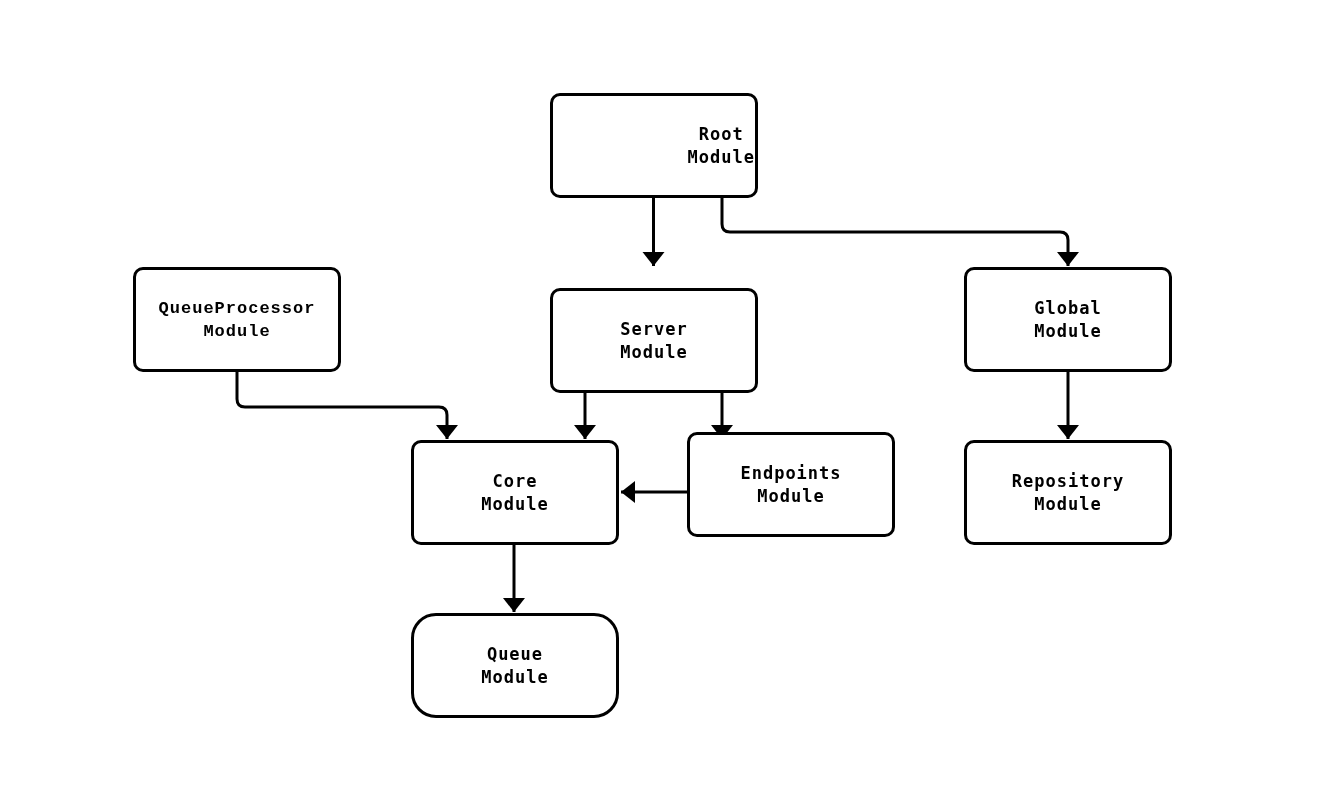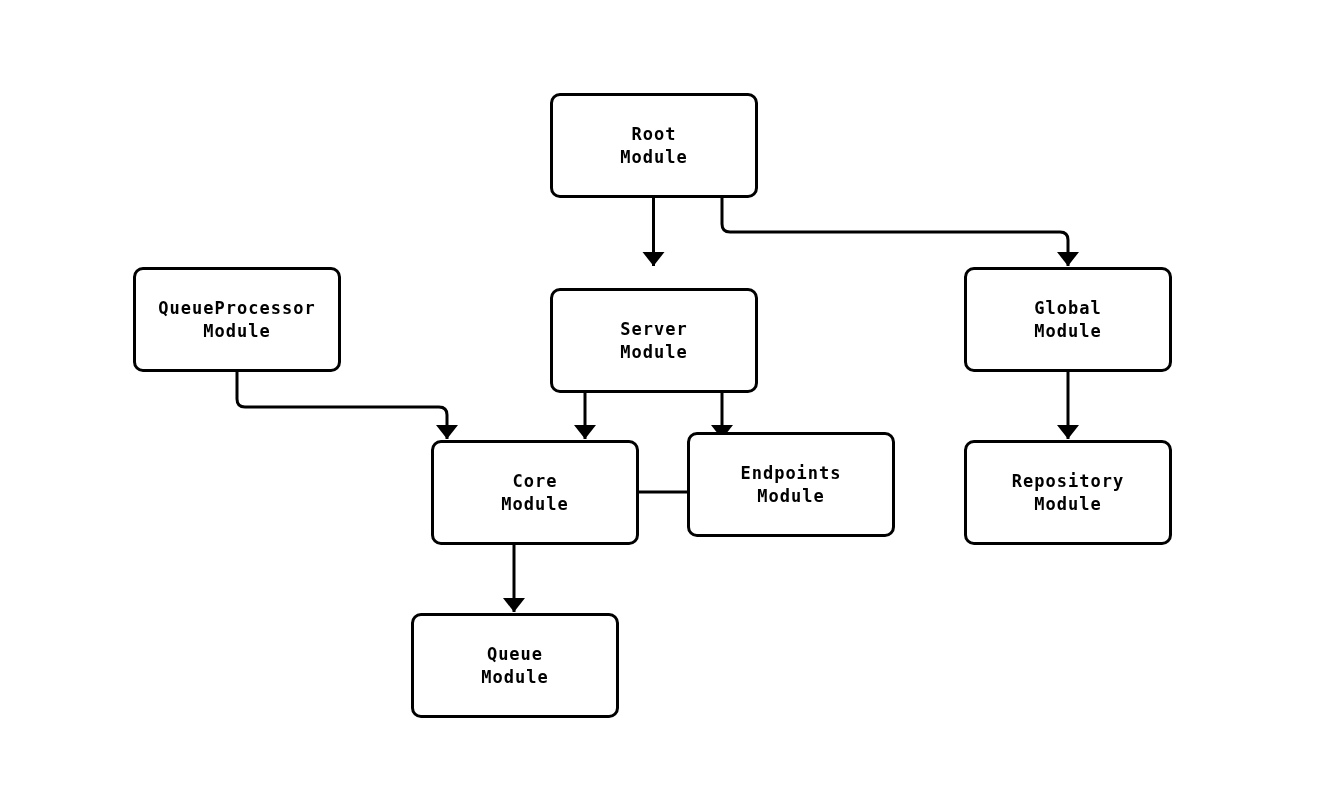--- a/index.html
+++ b/index.html
@@ -42,28 +42,28 @@
   }
   .node-label {
     font-size: 17px;
     font-weight: bold;
     line-height: 23px;
     letter-spacing: 1px;
     color: #000000;
     white-space: pre-line;
   }
   
-  #node-root           { left: 550px; top: 93px;  }
-  #node-queueprocessor { left: 133px; top: 267px; }
+  #node-root           { left: 550px; top: 93px; justify-content: flex-end;  }
+  #node-queueprocessor { left: 133px; top: 267px; font-family: Liberation Mono, monospace; }
   #node-server         { left: 550px; top: 267px; margin-top: 21px; }
   #node-global         { left: 964px; top: 267px; }
-  #node-core           { left: 411px; top: 440px; margin-left: 20px; }
+  #node-core           { left: 411px; top: 440px; }
   #node-endpoints      { left: 687px; top: 432px; }
   #node-repository     { left: 964px; top: 440px; }
-  #node-queue          { left: 411px; top: 613px; }
+  #node-queue          { left: 411px; top: 613px; border-radius: 25px; }
 </style>
 </head>
 <body>
 
 <div id="canvas">
 
   <svg id="edges" viewBox="0 0 1337 809" xmlns="http://www.w3.org/2000/svg">
     <defs>
       <marker id="arrow" markerUnits="userSpaceOnUse" markerWidth="16" markerHeight="26" refX="15" refY="13" orient="auto">
         <path d="M1,2 L15,13 L1,24 Z" fill="#000000"></path>

